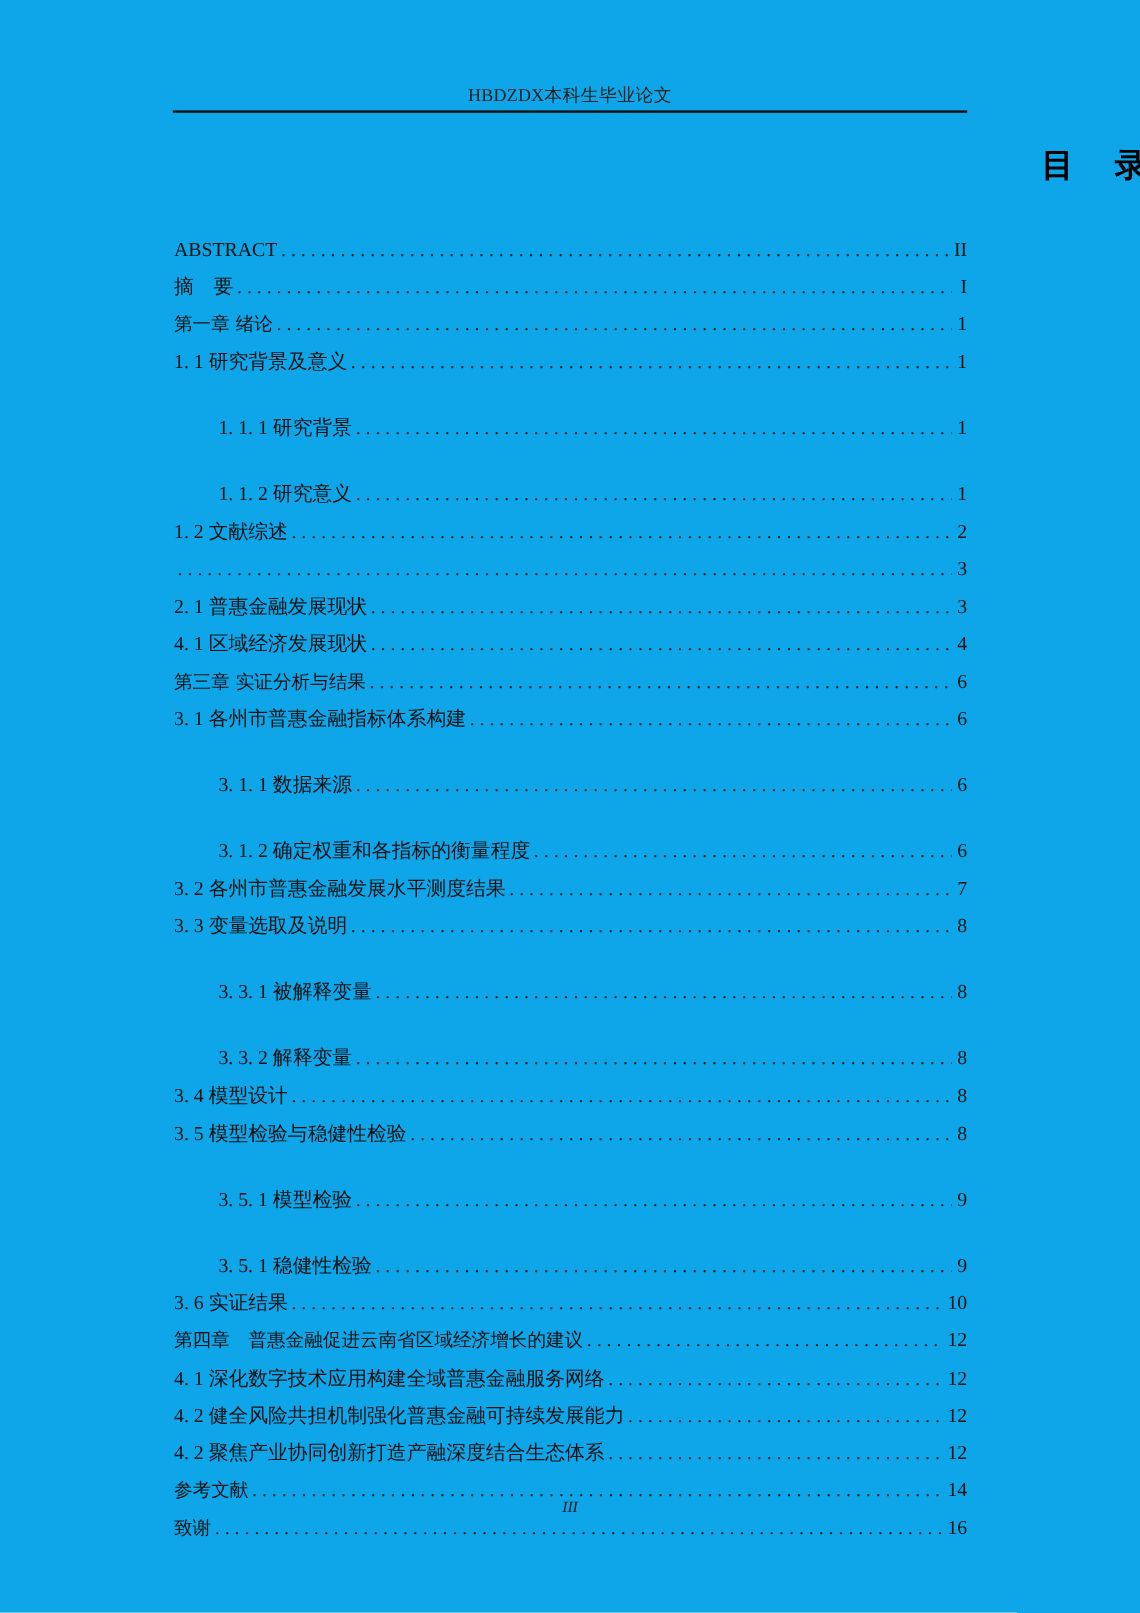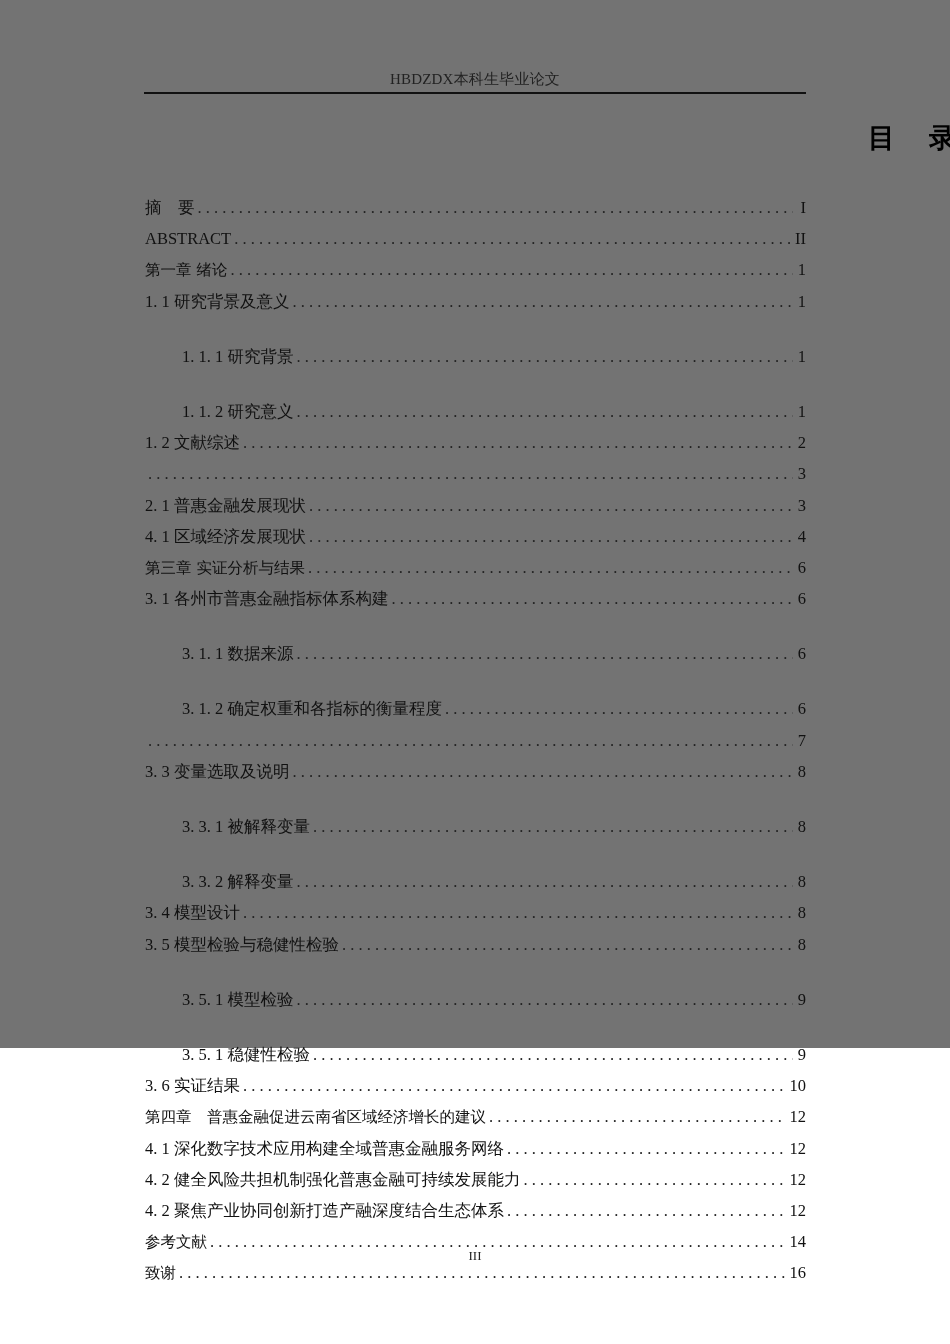--- a/index.html
+++ b/index.html
@@ -1,17 +1,17 @@
 <!DOCTYPE html>
 <html><head>
   <meta charset="utf-8">
   <style>
     html, body { margin: 0; padding: 0; background: #ffffff; }
     body { width: 950px; height: 1344px; position: relative; overflow: hidden; color: #000; }
-    .page { position: absolute; left: 0; top: 0; width: 950px; height: 1048px; background: #737373; }
+    .page { position: absolute; left: 0; top: 0; width: 950px; height: 1344px; background: #0ea5e9; }
     .header {
       position: absolute; left: 144px; top: 70px; width: 662px;
       text-align: center; font-family: "Liberation Serif", "DejaVu Serif", serif;
       font-size: 15px; color: #222; letter-spacing: 0.2px;
     }
     .header-rule {
       position: absolute; left: 144px; top: 92px; width: 662px; height: 0;
       border-top: 2px solid #111;
     }
     .toc-title {
@@ -34,43 +34,43 @@
       font-family: "Liberation Serif", serif; letter-spacing: 3.2px; color: #222;
     }
     .toc-dots::before {
       content: ". . . . . . . . . . . . . . . . . . . . . . . . . . . . . . . . . . . . . . . . . . . . . . . . . . . . . . . . . . . . . . . . . . . . . . . . . . . . . . . . . . . . . . . . . . . . . . . .";
       letter-spacing: 0;
       word-spacing: 0px;
     }
     .toc-page { flex: 0 0 auto; text-align: right; min-width: 10px; }
     .footer {
       position: absolute; left: 0; top: 1248px; width: 950px; text-align: center;
-      font-family: "Liberation Serif", serif; font-size: 13px; color: #222;
+      font-family: "Liberation Serif", serif; font-size: 13px; color: #222; font-style: italic;
     }
   </style>
 </head>
 <body>
 
 <div class="page">
   <div class="header">HBDZDX本科生毕业论文</div>
   <div class="header-rule"></div>
 
   <div class="toc-title">目录</div>
 
   <div class="toc" id="toc">
       <div class="toc-row">
+        <span class="toc-label">ABSTRACT</span>
+        <span class="toc-dots"></span>
+        <span class="toc-page">II</span>
+      </div>
+      <div class="toc-row">
         <span class="toc-label">摘　要</span>
         <span class="toc-dots"></span>
         <span class="toc-page">I</span>
       </div>
-      <div class="toc-row">
-        <span class="toc-label">ABSTRACT</span>
-        <span class="toc-dots"></span>
-        <span class="toc-page">II</span>
-      </div>
       <div class="toc-row chapter">
         <span class="toc-label">第一章 绪论</span>
         <span class="toc-dots"></span>
         <span class="toc-page">1</span>
       </div>
       <div class="toc-row lvl2">
         <span class="toc-label">1. 1 研究背景及意义</span>
         <span class="toc-dots"></span>
         <span class="toc-page">1</span>
       </div>
@@ -117,20 +117,21 @@
         <span class="toc-label">3. 1. 1 数据来源</span>
         <span class="toc-dots"></span>
         <span class="toc-page">6</span>
       </div>
       <div class="toc-row lvl3">
         <span class="toc-label">3. 1. 2 确定权重和各指标的衡量程度</span>
         <span class="toc-dots"></span>
         <span class="toc-page">6</span>
       </div>
       <div class="toc-row lvl2">
+        <span class="toc-label">3. 2 各州市普惠金融发展水平测度结果</span>
         <span class="toc-dots"></span>
         <span class="toc-page">7</span>
       </div>
       <div class="toc-row lvl2">
         <span class="toc-label">3. 3 变量选取及说明</span>
         <span class="toc-dots"></span>
         <span class="toc-page">8</span>
       </div>
       <div class="toc-row lvl3">
         <span class="toc-label">3. 3. 1 被解释变量</span>

